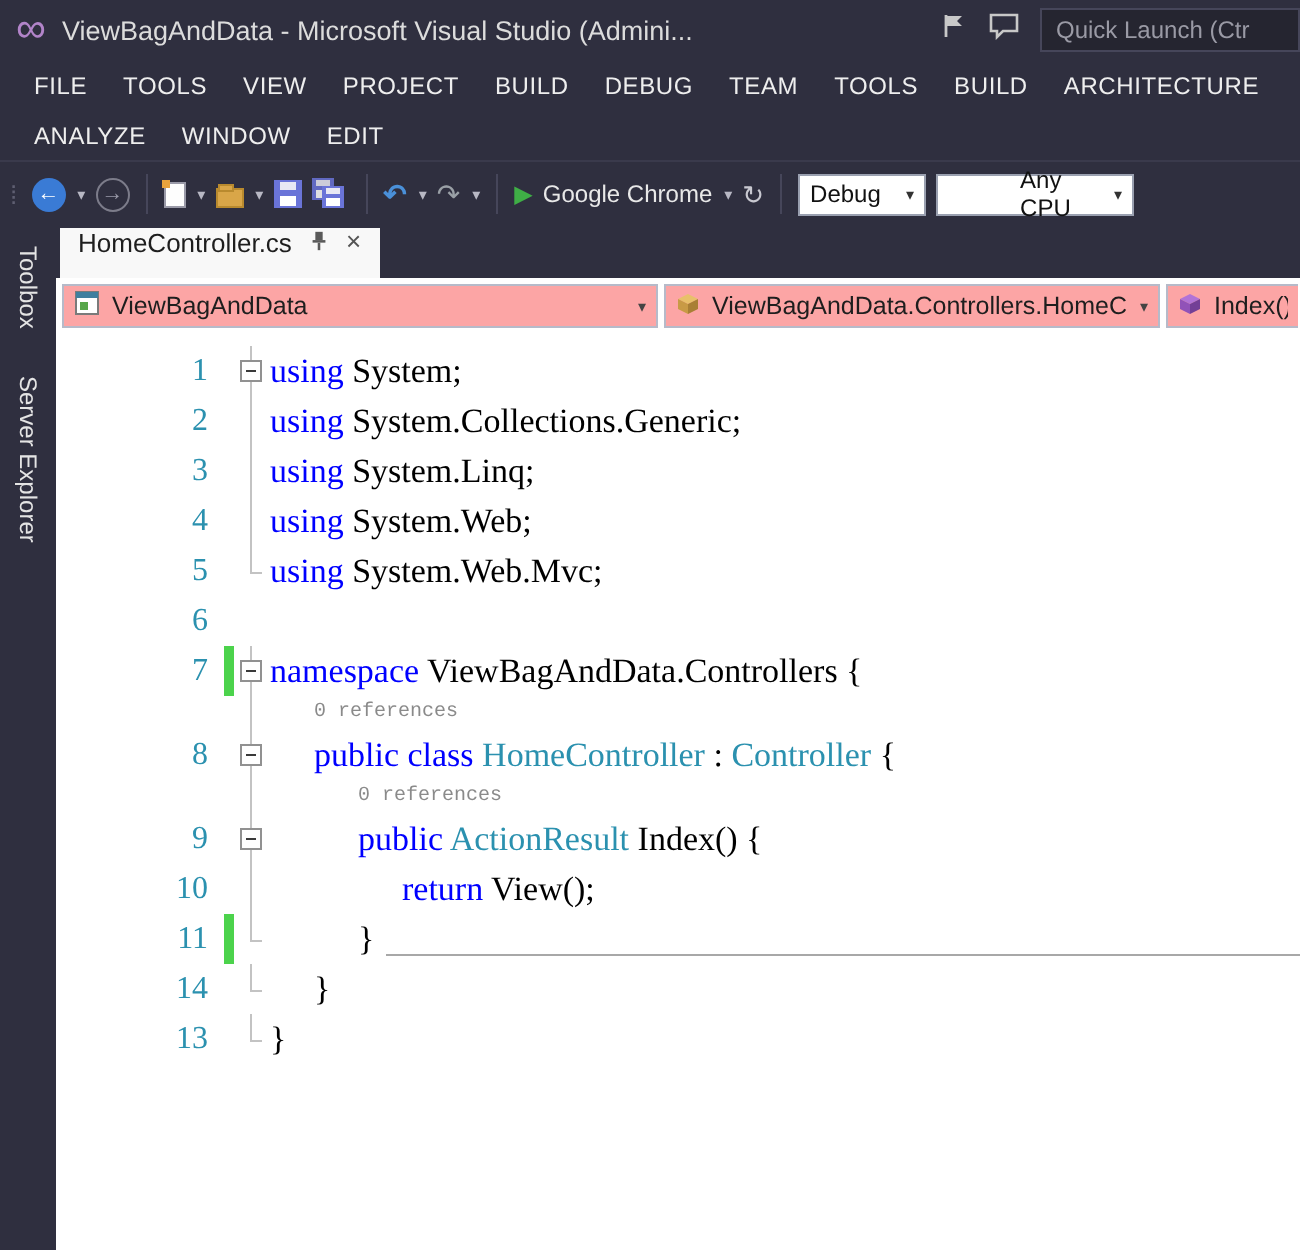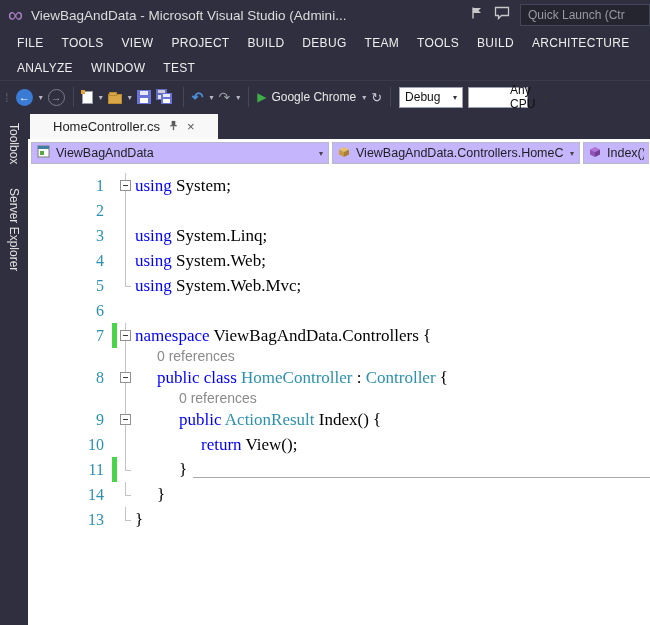--- a/index.html
+++ b/index.html
@@ -48,36 +48,36 @@
   .glyph-btn { font-size:14px; line-height:1; }
   .undo { color:#4a90d9; font-weight:bold; }
   .redo { color:#9aa0a6; }
   .refresh { color:#c8c8d0; font-size:13px; }
   .run-btn { display:flex; align-items:center; gap:5px; color:#e8e8e8; font-size:12px; white-space:nowrap; }
   .play { color:#3fae46; font-size:12px; }
   .tb-combo { height:21px; background:#ffffff; border:1px solid #9aa0b0; display:flex; align-items:center;
     justify-content:space-between; font-size:12px; color:#111; padding:0 5px; flex:none; }
   .tb-combo .dcaret { color:#333; font-size:8px; margin-left:8px; }
   .tb-combo.debug { width:64px; }
-  .tb-combo.platform { width:60px;padding-left:41px; }
+  .tb-combo.platform { width:99px;padding-left:41px; }
 
   
   .main { flex:1; display:flex; min-height:0; }
   .side-strip { width:28px; flex:none; display:flex; flex-direction:column; align-items:center; gap:24px; padding-top:10px; }
   .vtab { writing-mode:vertical-rl; color:#e4e4e4; font-size:12px; white-space:nowrap; cursor:default; }
   .content { flex:1; display:flex; flex-direction:column; background:#ffffff; min-width:0; }
 
   
   .tabstrip { height:26px; background:#2f2f3f; display:flex; align-items:flex-end; padding-left:2px; flex:none; }
-  .tab { height:25px; background:#f8f8f8; color:#1e1e1e; display:flex; align-items:center; padding:0 23px; font-size:13px; gap:8px; }
+  .tab { height:25px; background:#f8f8f8; color:#1e1e1e; display:flex; align-items:flex-start; padding:0 9px; font-size:13px; gap:8px; }
   .tab-close { color:#555; font-size:13px; line-height:1; }
 
   
   .navbar { height:28px; background:#ffffff; display:flex; align-items:center; padding:3px 1px 3px 3px; gap:3px; flex:none; }
-  .combo { height:22px; border:1px solid #b6bac9; background:#c4b5fd; display:flex; align-items:center;
+  .combo { height:22px; border:1px solid #b6bac9; background:#fca5a5; display:flex; align-items:center;
     padding:0 5px; font-size:12.5px; color:#1e1e1e; gap:6px; min-width:0; }
   .combo .label { white-space:nowrap; overflow:hidden; flex:1 1 auto; min-width:0; }
   .combo .ccaret { color:#444; font-size:8px; flex:none; }
   .combo.c1 { width:298px; flex:none; }
   .combo.c2 { width:248px; flex:none; }
   .combo.c3 { flex:1 1 auto; border-right:none; }
 
   
   .editor { flex:1; overflow:hidden; padding-top:6px; font-family:"Liberation Serif", serif; background:#fff; }
   .code-row { display:flex; align-items:stretch; height:25px; line-height:25px; font-size:17px; }
@@ -87,21 +87,21 @@
   .chg.on { background:#4cd34c; }
   .outline { width:18px; flex:none; position:relative; }
   .outline.line, .outline.boxcont { background:linear-gradient(#c3c3c3,#c3c3c3) no-repeat 8px 0/1px 100%; }
   .outline.box::before, .outline.boxcont::before { content:""; position:absolute; left:3px; top:7px; width:9px; height:9px;
     background:#fff; border:1px solid #919191; }
   .outline.box::after, .outline.boxcont::after { content:""; position:absolute; left:6px; top:12px; width:5px; height:1px; background:#3a3a3a; }
   .outline.end { background:
     linear-gradient(#c3c3c3,#c3c3c3) no-repeat 8px 0/1px 13px,
     linear-gradient(#c3c3c3,#c3c3c3) no-repeat 8px 13px/6px 1px; }
   .code { white-space:pre; }
-  .lens .code { font-family:Liberation Sans, sans-serif; font-size:14px; }
+  .lens .code { font-family:Liberation Mono, monospace; font-size:10px; }
   .rule { flex:1 1 auto; align-self:flex-end; height:1px; background:#a8a8a8; margin:0 0 4px 6px; }
 </style>
 </head>
 <body>
 
 <div class="window">
 
   <div class="titlebar">
     <span class="vs-logo">∞</span>
     <span class="title-text">ViewBagAndData - Microsoft Visual Studio (Admini...</span>
@@ -131,21 +131,21 @@
       <span class="menu-item">BUILD</span>
       <span class="menu-item">DEBUG</span>
       <span class="menu-item">TEAM</span>
       <span class="menu-item">TOOLS</span>
       <span class="menu-item">BUILD</span>
       <span class="menu-item">ARCHITECTURE</span>
     </div>
   <div class="menubar row2" id="menu-row2">
       <span class="menu-item">ANALYZE</span>
       <span class="menu-item">WINDOW</span>
-      <span class="menu-item">TEST</span>
+      <span class="menu-item">EDIT</span>
     </div>
 
   <div class="toolbar">
     <span class="grip">⁞</span>
     <span class="circle-btn back">←</span>
     <span class="caret">▾</span>
     <span class="circle-btn fwd">→</span>
     <span class="tsep"></span>
     <span class="doc-icon"></span>
     <span class="caret">▾</span>
@@ -243,20 +243,21 @@
             <div class="code-row">
               <span class="ln" style="color: rgb(43, 145, 175);">1</span>
               <span class="chg"></span>
               <span class="outline boxcont"></span>
               <span class="code" style="padding-left: 0px;"><span style="color: rgb(0, 0, 255);">using </span><span style="color: rgb(0, 0, 0);">System;</span></span>
             </div>
             <div class="code-row">
               <span class="ln" style="color: rgb(43, 145, 175);">2</span>
               <span class="chg"></span>
               <span class="outline line"></span>
+              <span class="code" style="padding-left: 0px;"><span style="color: rgb(0, 0, 255);">using </span><span style="color: rgb(0, 0, 0);">System.Collections.Generic;</span></span>
             </div>
             <div class="code-row">
               <span class="ln" style="color: rgb(43, 145, 175);">3</span>
               <span class="chg"></span>
               <span class="outline line"></span>
               <span class="code" style="padding-left: 0px;"><span style="color: rgb(0, 0, 255);">using </span><span style="color: rgb(0, 0, 0);">System.Linq;</span></span>
             </div>
             <div class="code-row">
               <span class="ln" style="color: rgb(43, 145, 175);">4</span>
               <span class="chg"></span>

